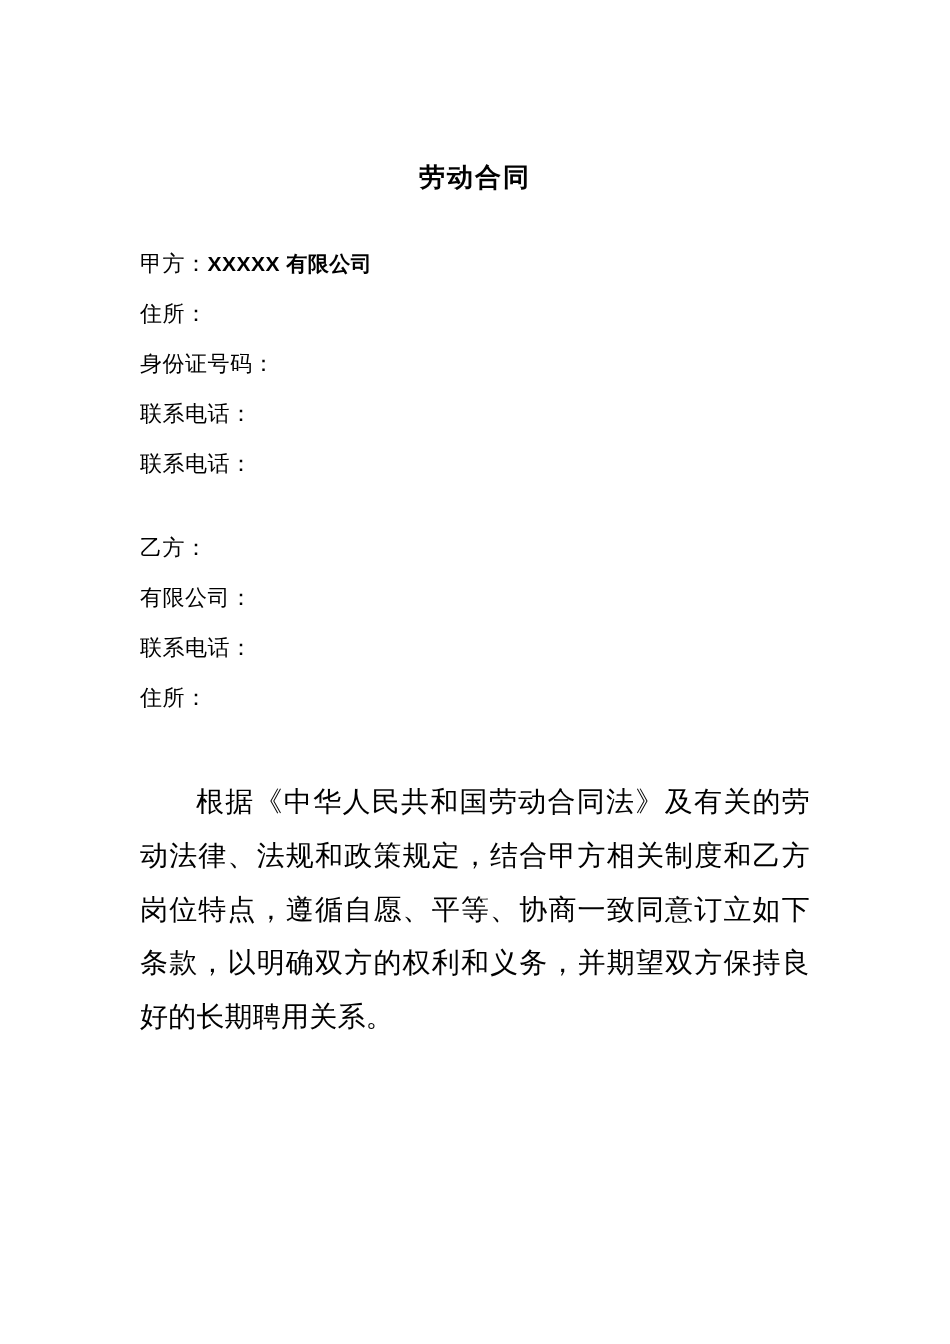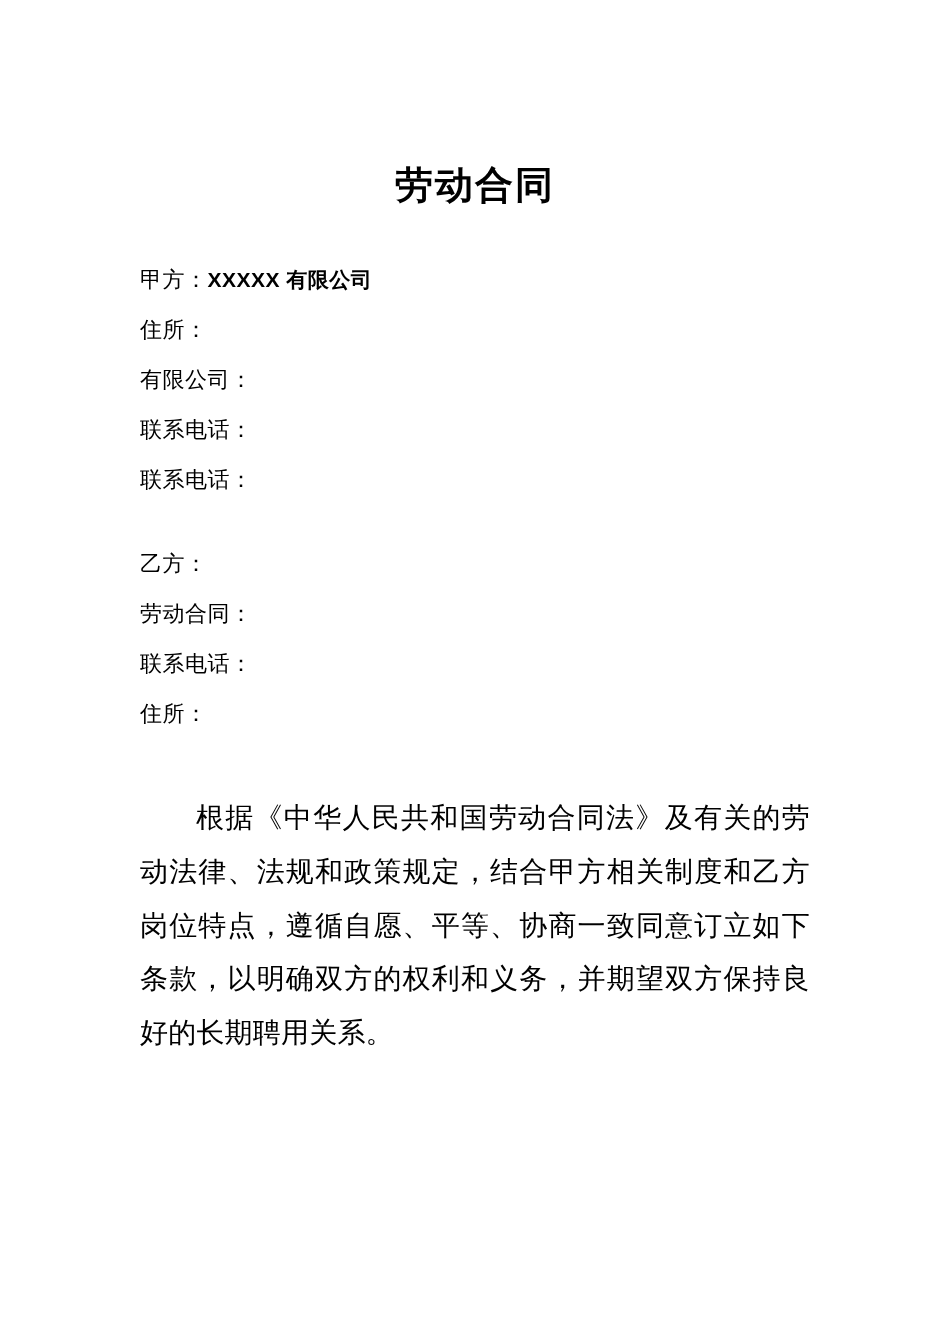--- a/index.html
+++ b/index.html
@@ -21,21 +21,21 @@
   }
   .doc-body {
     position: absolute;
     left: 140px;
     top: 0;
     width: 670px;
   }
   .doc-title {
     font-family: "Liberation Sans", "DejaVu Sans", sans-serif;
     font-weight: bold;
-    font-size: 38px;
+    font-size: 26px;
     letter-spacing: 2px;
     text-align: center;
     margin: 0;
     padding-top: 160px;
     color: #000;
   }
   .field-block {
     margin-top: 58px;
   }
   .field-line {
@@ -71,28 +71,28 @@
 <body>
 
 <div class="page">
   <div class="doc-body">
 
     <h1 class="doc-title">劳动合同</h1>
 
     <div class="field-block first">
       <p class="field-line"><span>甲方：</span><span class="value">XXXXX 有限公司</span></p>
       <p class="field-line"><span>住所：</span><span class="value"></span></p>
-      <p class="field-line"><span>有限公司：</span><span class="value"></span></p>
+      <p class="field-line"><span>身份证号码：</span><span class="value"></span></p>
       <p class="field-line"><span>联系电话：</span><span class="value"></span></p>
       <p class="field-line"><span>联系电话：</span><span class="value"></span></p>
     </div>
 
     <div class="field-block second">
       <p class="field-line"><span>乙方：</span><span class="value"></span></p>
-      <p class="field-line"><span>劳动合同：</span><span class="value"></span></p>
+      <p class="field-line"><span>有限公司：</span><span class="value"></span></p>
       <p class="field-line"><span>联系电话：</span><span class="value"></span></p>
       <p class="field-line"><span>住所：</span><span class="value"></span></p>
     </div>
 
     <div class="para-block">
       <p class="para">根据《中华人民共和国劳动合同法》及有关的劳动法律、法规和政策规定，结合甲方相关制度和乙方岗位特点，遵循自愿、平等、协商一致同意订立如下条款，以明确双方的权利和义务，并期望双方保持良好的长期聘用关系。</p>
     </div>
 
   </div>
 </div>

